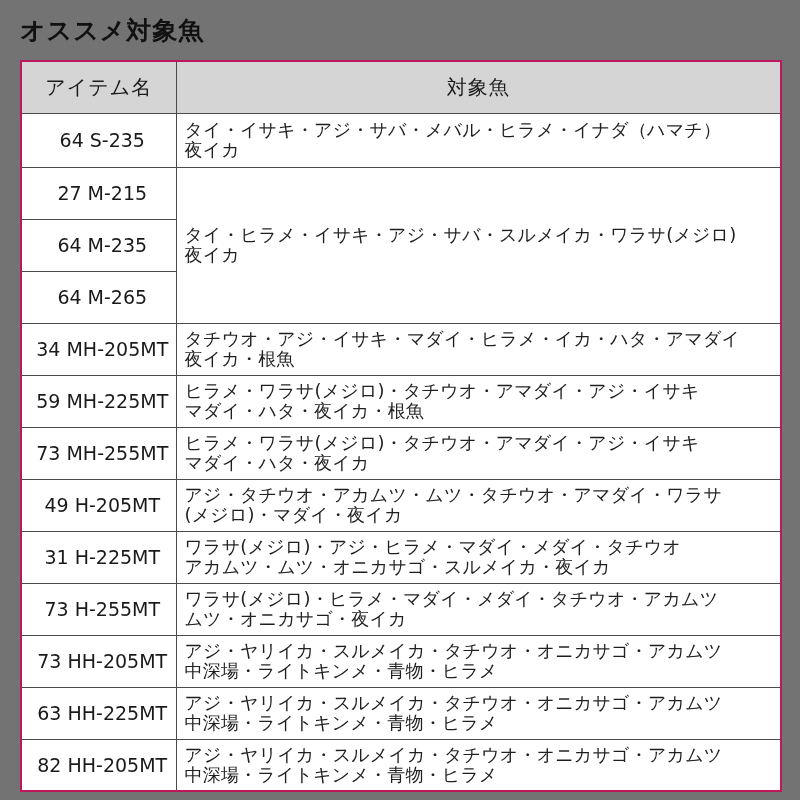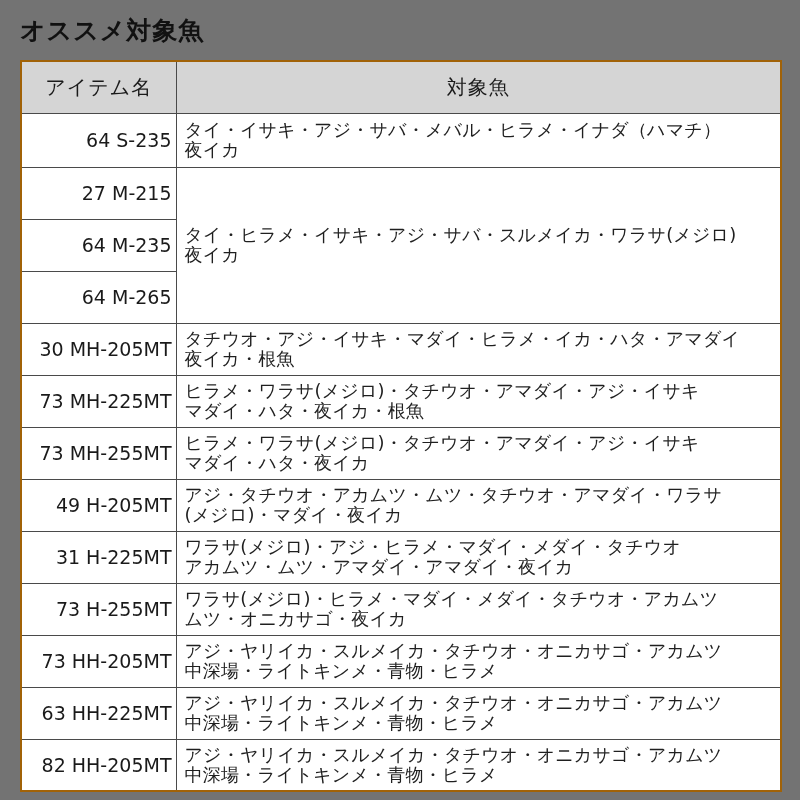--- a/index.html
+++ b/index.html
@@ -23,21 +23,21 @@
     font-weight: bold;
     color: #111111;
     letter-spacing: 1px;
     margin: 0 0 14px 0;
     line-height: 1.2;
   }
   table.fish-table {
     border-collapse: collapse;
     table-layout: fixed;
     width: 760px;
-    border: 2px solid #a16207;
+    border: 2px solid #be185d;
   }
   .fish-table th,
   .fish-table td {
     border: 1px solid #4a4a4a;
     box-sizing: border-box;
     vertical-align: middle;
   }
   .fish-table col.c-item { width: 155px; }
   .fish-table col.c-fish { width: 605px; }
   .fish-table th {
@@ -45,21 +45,21 @@
     font-weight: normal;
     font-size: 20px;
     height: 46px;
     text-align: center;
     color: #1a1a1a;
     letter-spacing: 1px;
   }
   .fish-table td.item-cell {
     font-size: 19px;
     padding: 0 4px 0 11px;
-    text-align: right;
+    text-align: center;
     white-space: nowrap;
     color: #1a1a1a;
     background: #ffffff;
   }
   .fish-table td.fish-cell {
     font-size: 18px;
     line-height: 20px;
     padding: 2px 6px 2px 8px;
     text-align: left;
     white-space: pre-line;
@@ -99,43 +99,43 @@
         <td class="fish-cell" rowspan="3">タイ・ヒラメ・イサキ・アジ・サバ・スルメイカ・ワラサ(メジロ)
 夜イカ</td>
       </tr>
       <tr>
         <td class="item-cell">64 M-235</td>
       </tr>
       <tr>
         <td class="item-cell">64 M-265</td>
       </tr>
       <tr>
-        <td class="item-cell">30 MH-205MT</td>
+        <td class="item-cell">34 MH-205MT</td>
         <td class="fish-cell">タチウオ・アジ・イサキ・マダイ・ヒラメ・イカ・ハタ・アマダイ
 夜イカ・根魚</td>
       </tr>
       <tr>
-        <td class="item-cell">73 MH-225MT</td>
+        <td class="item-cell">59 MH-225MT</td>
         <td class="fish-cell">ヒラメ・ワラサ(メジロ)・タチウオ・アマダイ・アジ・イサキ
 マダイ・ハタ・夜イカ・根魚</td>
       </tr>
       <tr>
         <td class="item-cell">73 MH-255MT</td>
         <td class="fish-cell">ヒラメ・ワラサ(メジロ)・タチウオ・アマダイ・アジ・イサキ
 マダイ・ハタ・夜イカ</td>
       </tr>
       <tr>
         <td class="item-cell">49 H-205MT</td>
         <td class="fish-cell">アジ・タチウオ・アカムツ・ムツ・タチウオ・アマダイ・ワラサ
 (メジロ)・マダイ・夜イカ</td>
       </tr>
       <tr>
         <td class="item-cell">31 H-225MT</td>
         <td class="fish-cell">ワラサ(メジロ)・アジ・ヒラメ・マダイ・メダイ・タチウオ
-アカムツ・ムツ・アマダイ・アマダイ・夜イカ</td>
+アカムツ・ムツ・オニカサゴ・スルメイカ・夜イカ</td>
       </tr>
       <tr>
         <td class="item-cell">73 H-255MT</td>
         <td class="fish-cell">ワラサ(メジロ)・ヒラメ・マダイ・メダイ・タチウオ・アカムツ
 ムツ・オニカサゴ・夜イカ</td>
       </tr>
       <tr>
         <td class="item-cell">73 HH-205MT</td>
         <td class="fish-cell">アジ・ヤリイカ・スルメイカ・タチウオ・オニカサゴ・アカムツ
 中深場・ライトキンメ・青物・ヒラメ</td>

